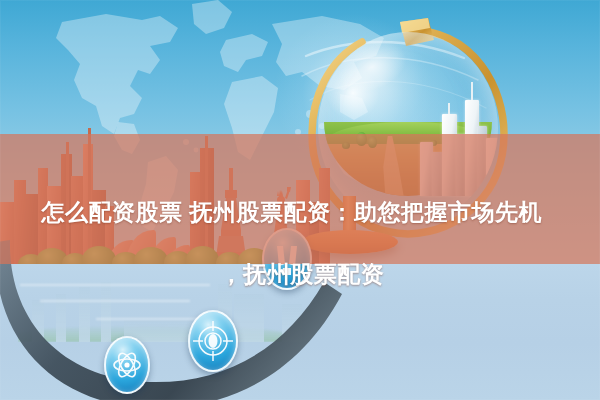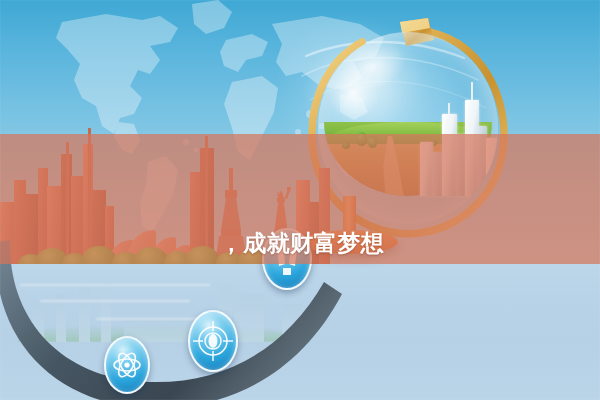--- a/index.html
+++ b/index.html
@@ -551,17 +551,18 @@
         <path d="M13 16 l6 0 l2 18 l-6 2 z"></path>
         <path d="M27 16 l6 0 l-2 20 l-6 -2 z"></path>
         <path d="M19 38 h8 v7 h-8z"></path>
       </g>
     </svg>
   </div>
 
   <div class="band"></div>
 
   <div class="headline">
-    <span class="ln2">，成就财富梦想</span>
+    <span>怎么配资股票 抚州股票配资：助您把握市场先机</span>
+    <span class="ln2">，抚州股票配资</span>
   </div>
 
   <div class="edge-fade"></div>
 </div>
 
 </body></html>

